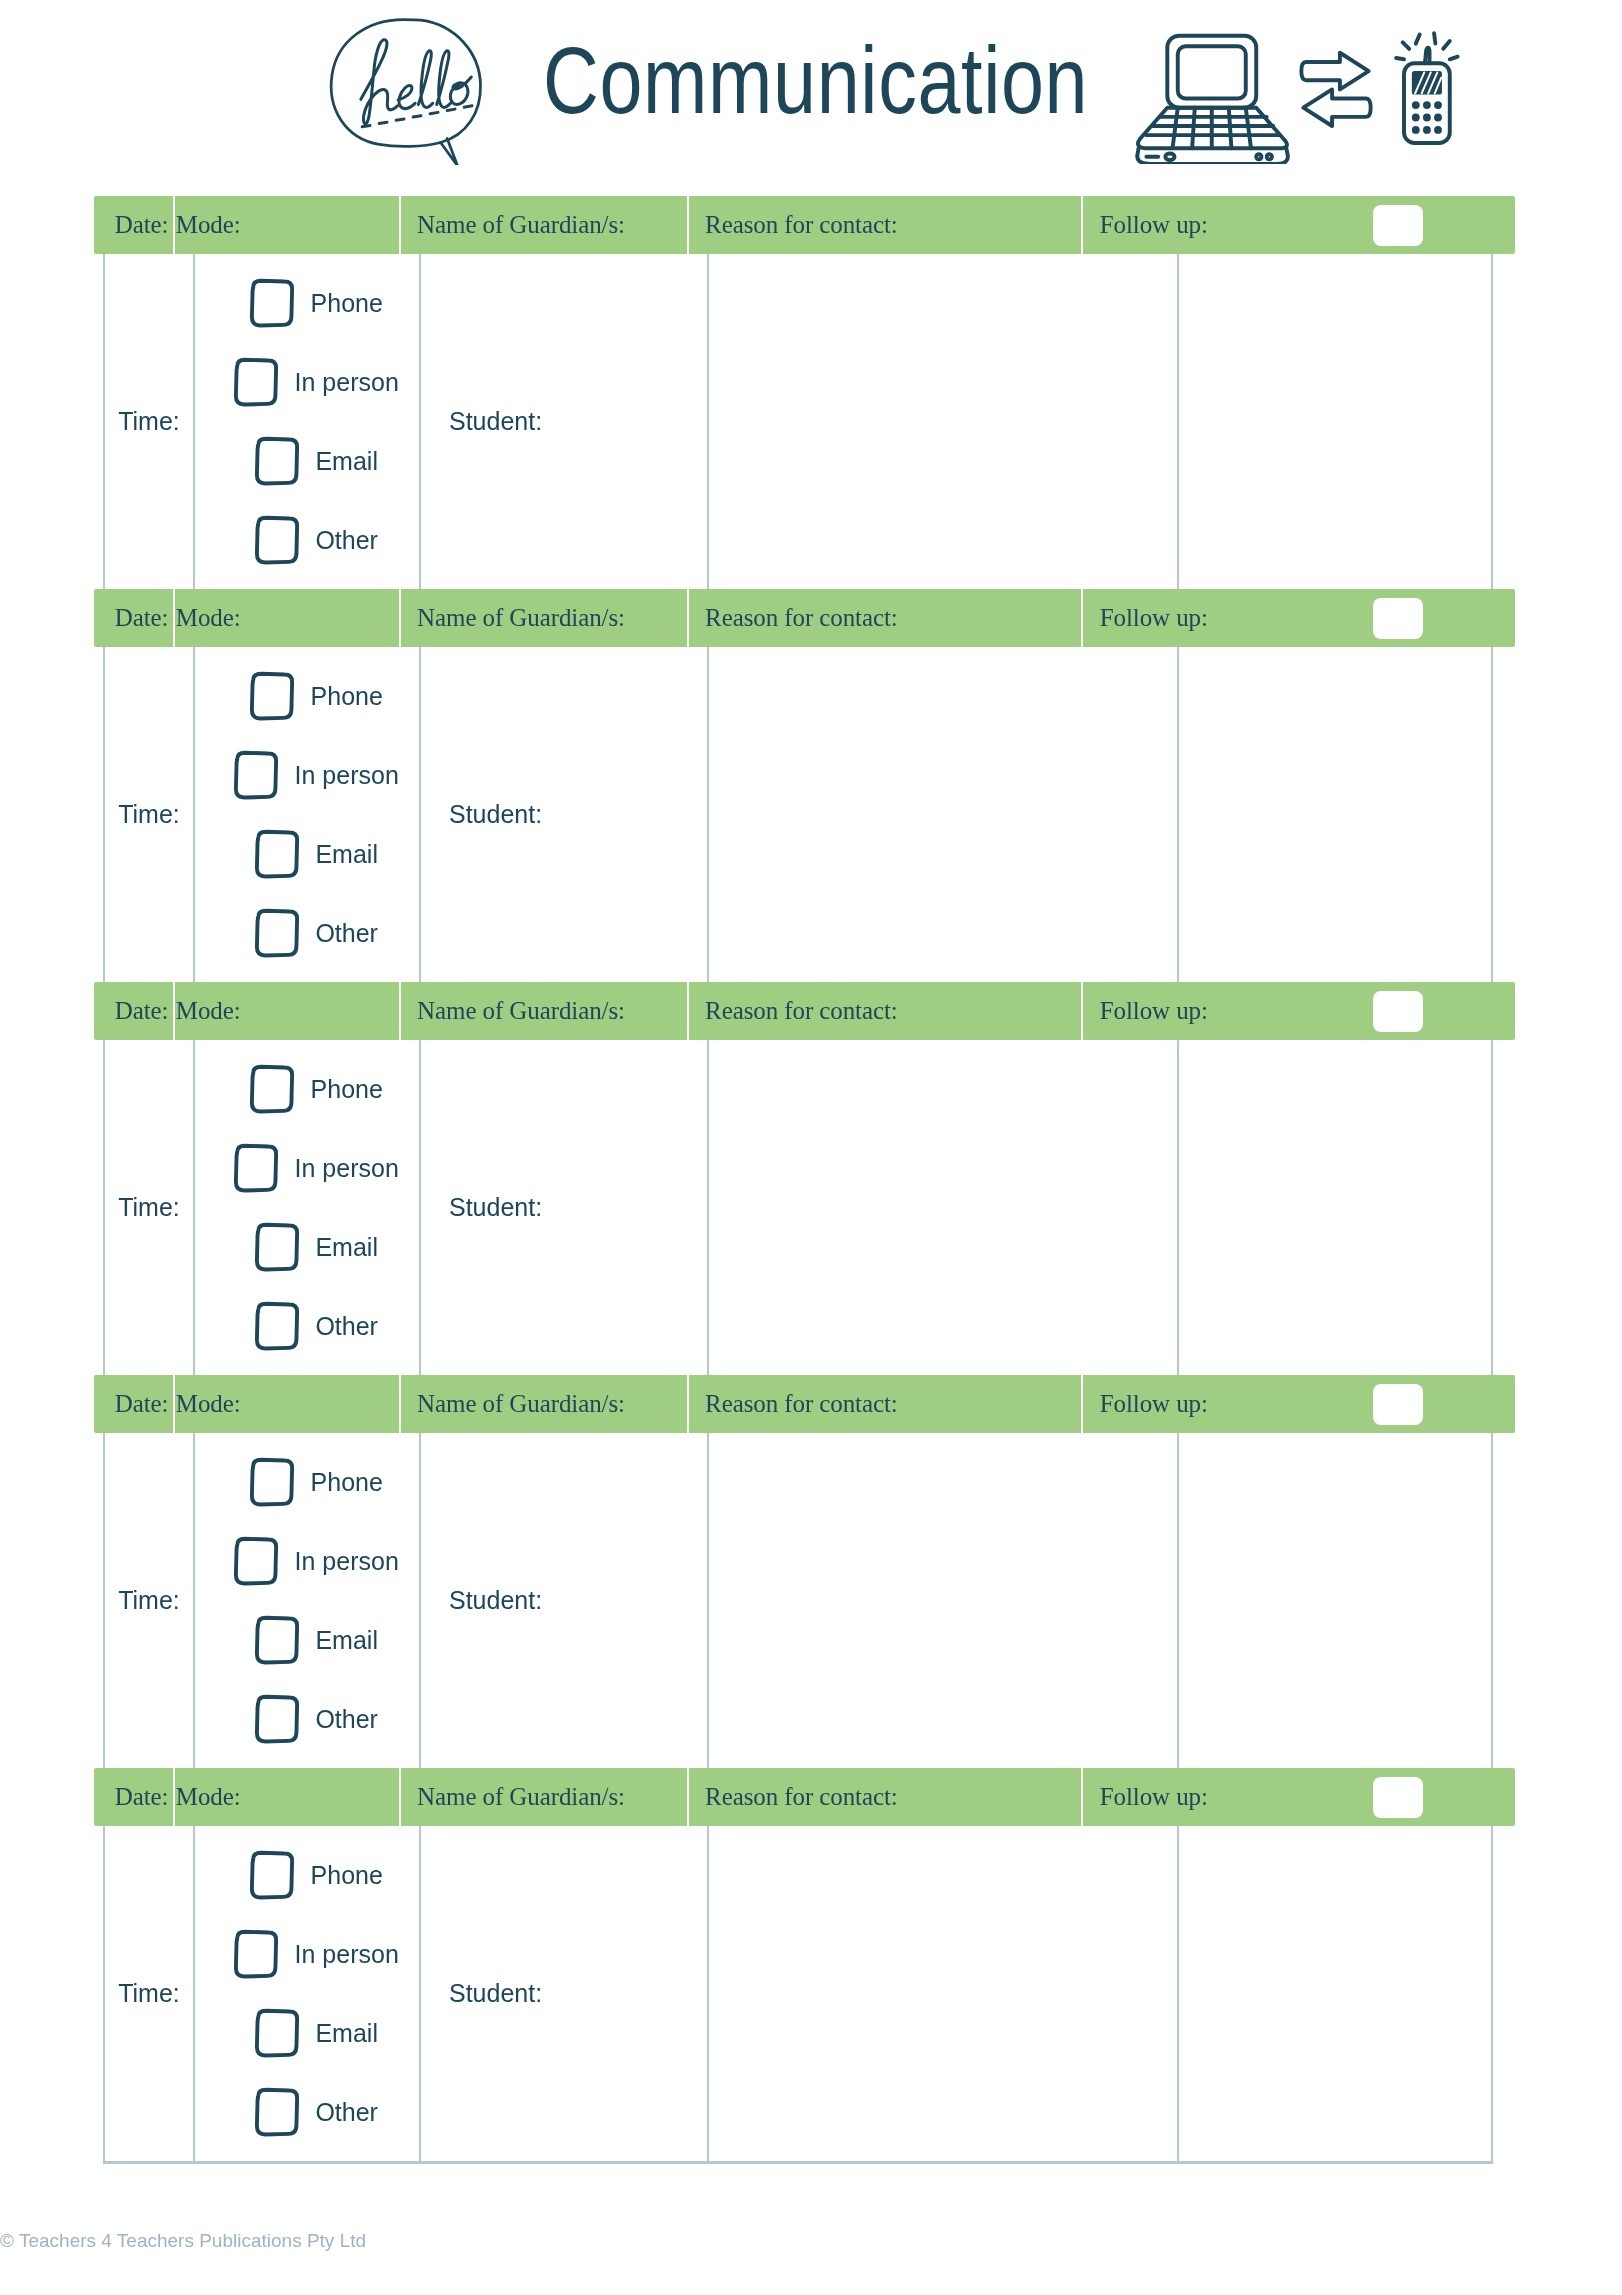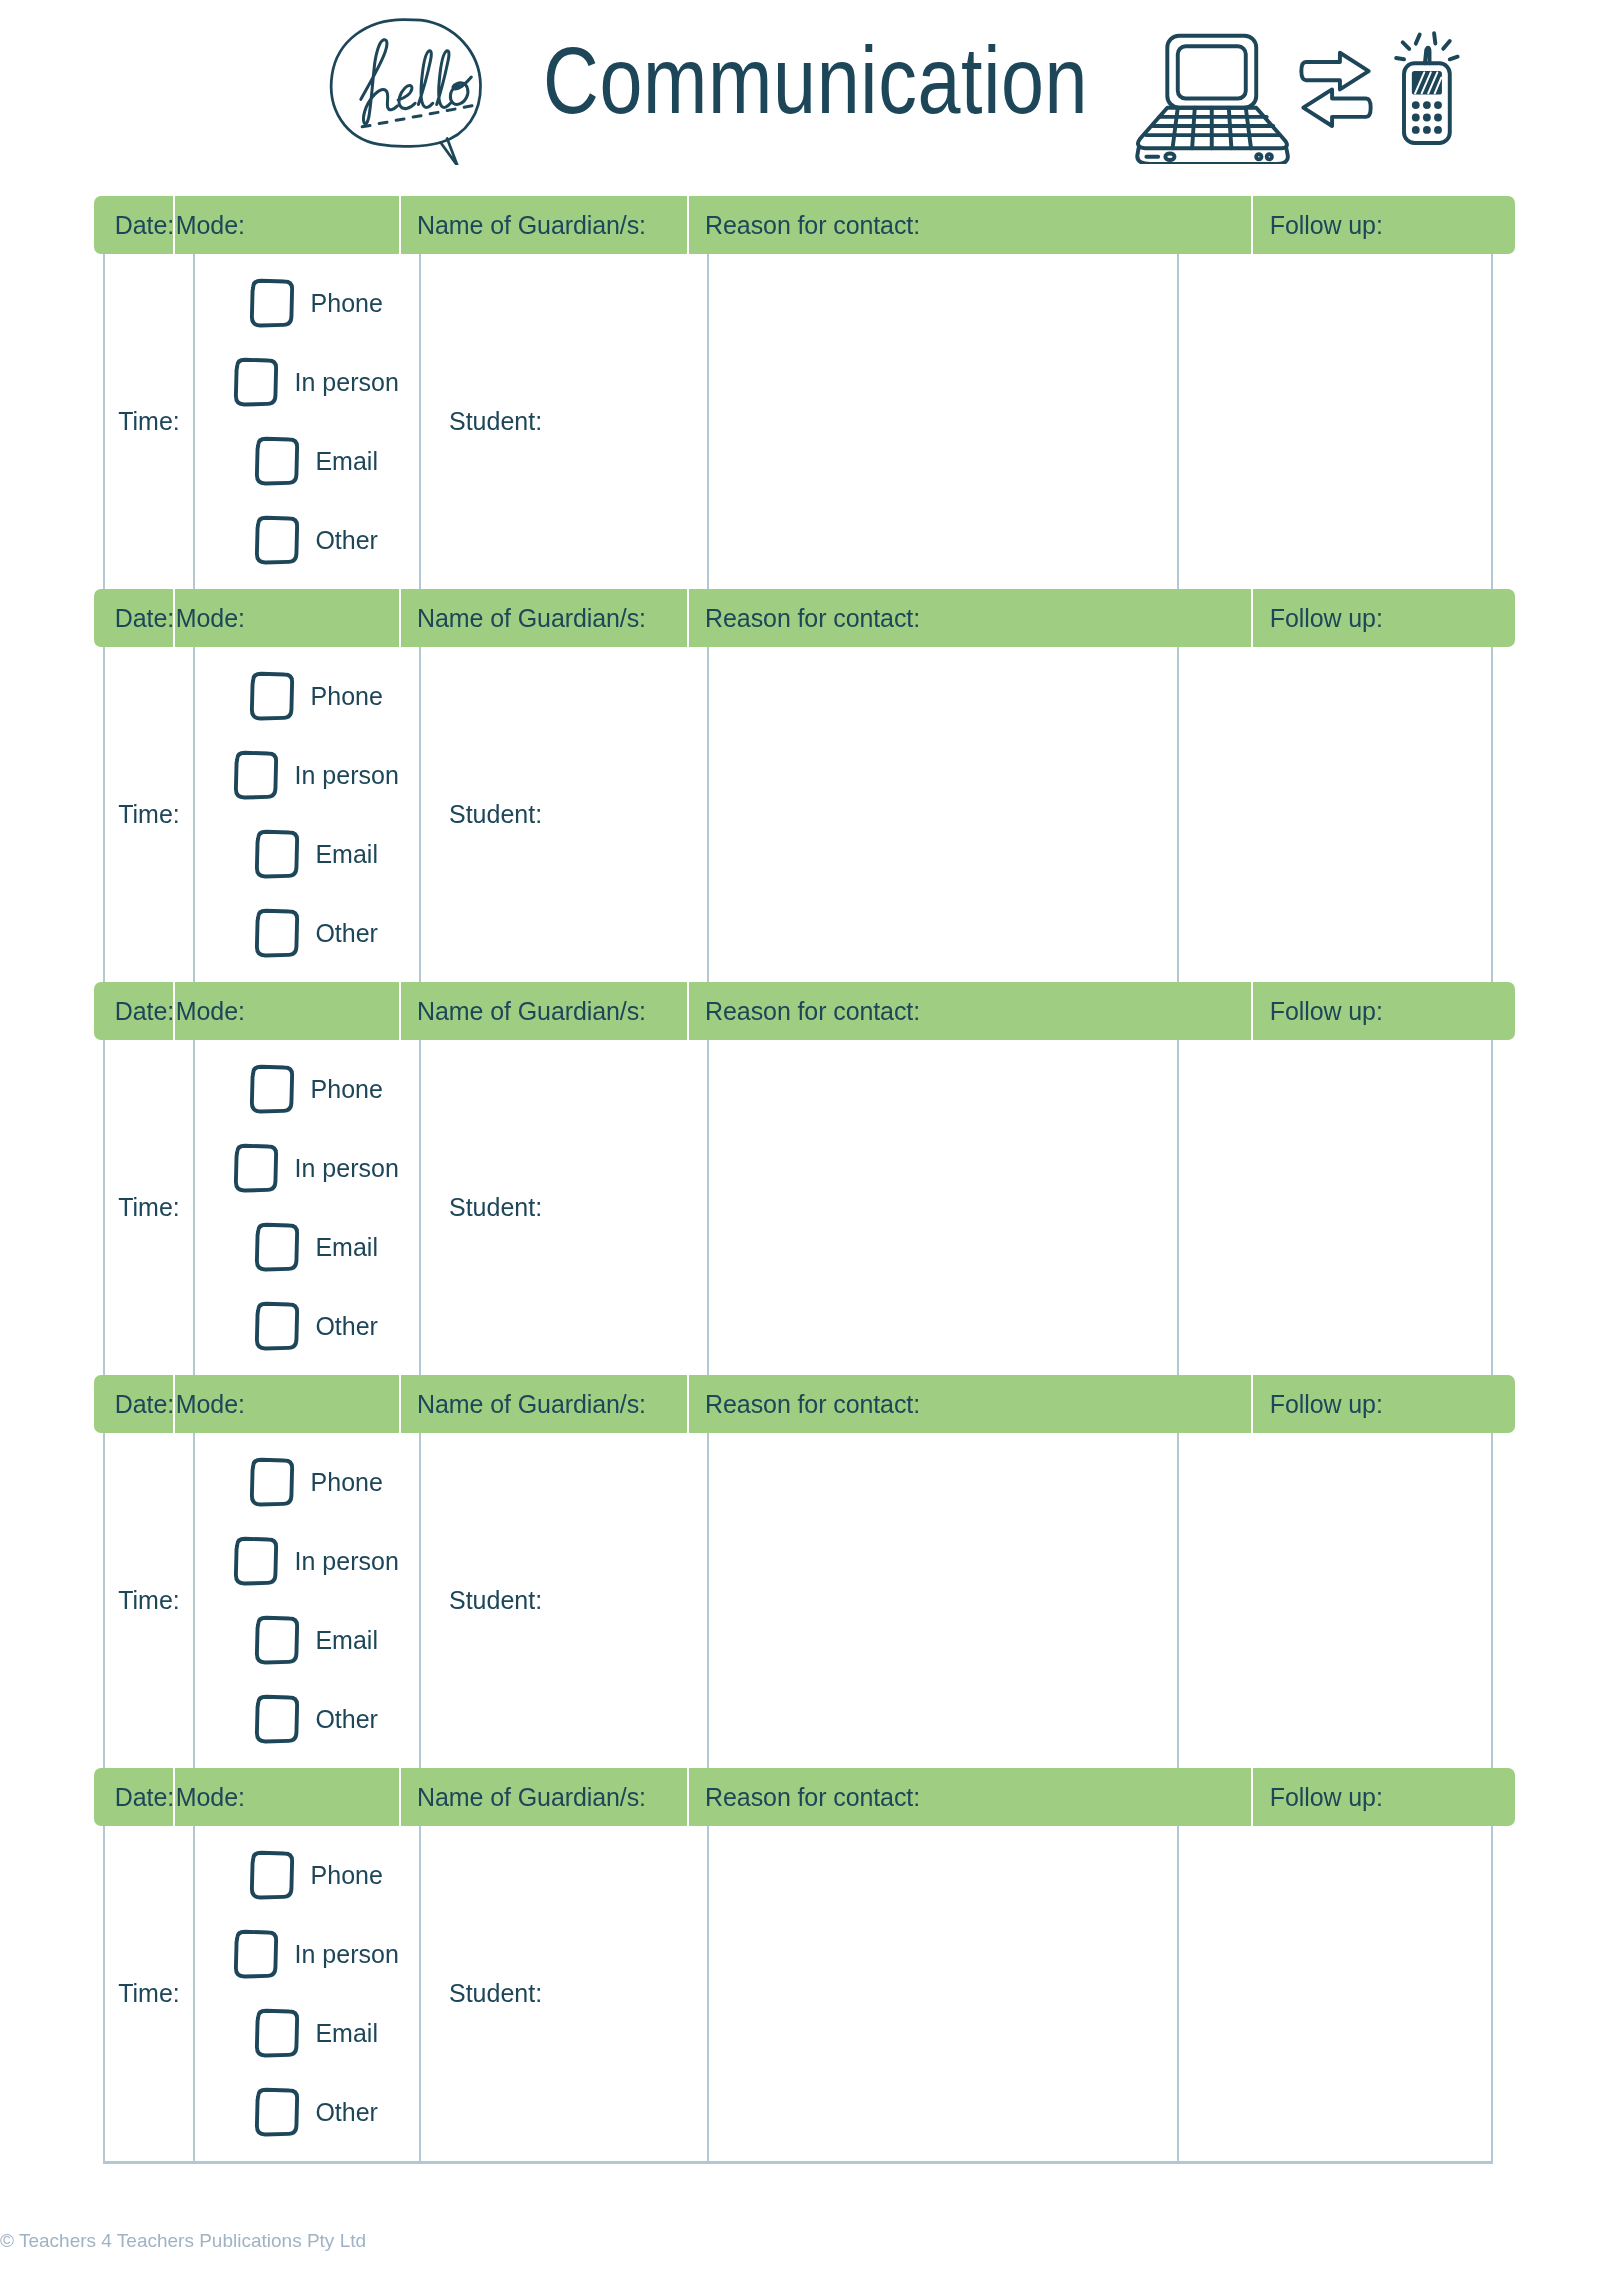--- a/index.html
+++ b/index.html
@@ -57,24 +57,25 @@
     width: 1390px;
   }
 
   
   .bar {
     position: relative;
     left: -9.2px;
     width: 1421px;
     height: 58px;
     background: var(--green, #9fce83);
-    border-radius: 7px;
+    border-radius: 2px;
     display: flex;
     align-items: center;
     box-sizing: border-box;
+    font-family: Liberation Serif, serif;
   }
   .bar-cell {
     height: 58px;
     display: flex;
     align-items: center;
     box-sizing: border-box;
     position: relative;
     flex: 0 0 auto;
   }
   .bar-cell + .bar-cell::before {
@@ -89,21 +90,21 @@
   .bar-label {
     color: #1d4659;
     font-size: 25px;
     letter-spacing: -0.1px;
     white-space: nowrap;
   }
   
   .bc-date   { width: 79px; padding-left: 21px; }
   .bc-mode   { width: 226px; padding-left: 3px; }
   .bc-guard  { width: 288px; padding-left: 18.3px; }
-  .bc-reason { width: 564px; padding-left: 18.3px; }
+  .bc-reason { width: 394px; padding-left: 18.3px; }
   .bc-follow { width: 359px; padding-left: 19px; }
 
   .follow-check {
     position: absolute;
     right: 17px;
     top: 9.2px;
     width: 50px;
     height: 41px;
     background: #ffffff;
     border-radius: 7.9px;

